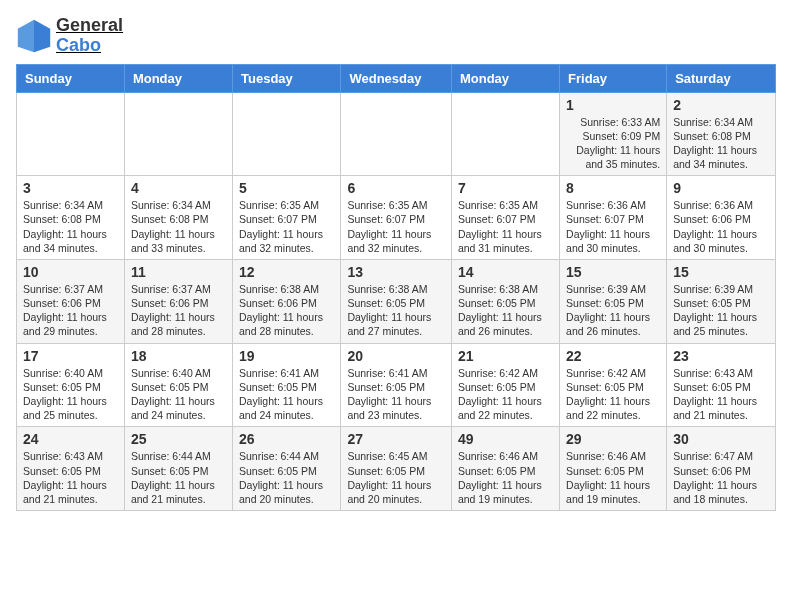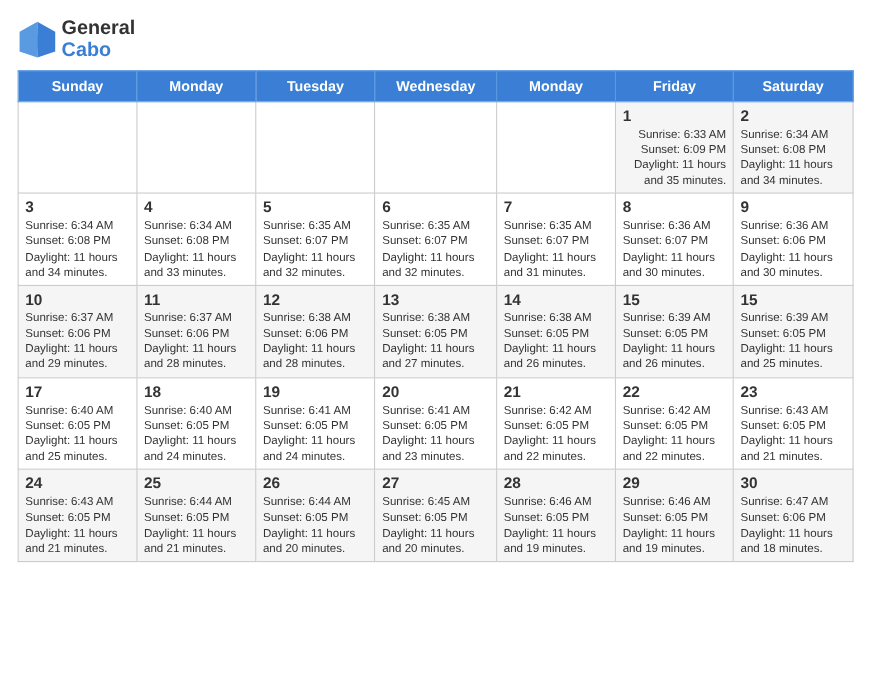--- a/index.html
+++ b/index.html
@@ -8,20 +8,21 @@
       background: #fff;
       width: 792px;
       min-height: 612px;
       padding: 16px;
     }
     .header {
       display: flex;
       justify-content: space-between;
       align-items: flex-start;
       margin-bottom: 8px;
+      text-decoration: underline;
     }
     .logo {
       display: flex;
       align-items: center;
       gap: 4px;
     }
     .logo-text {
       display: flex;
       flex-direction: column;
       line-height: 1.1;
@@ -55,21 +56,21 @@
     .calendar {
       width: 100%;
       border-collapse: collapse;
     }
     .calendar thead tr th {
       background-color: #3a7fd5;
       color: #fff;
       font-size: 13px;
       font-weight: bold;
       padding: 6px 8px;
-      text-align: center;
+      text-align: left;
       border: 1px solid #5a9ae0;
     }
     .calendar tbody tr td {
       border: 1px solid #ccc;
       vertical-align: top;
       padding: 4px 6px;
       width: 113px;
       min-height: 80px;
       font-size: 11px;
       color: #333;
@@ -300,21 +301,21 @@
 Sunset: 6:05 PM
 Daylight: 11 hours and 20 minutes.</div>
         </td>
         <td>
           <span class="day-num">27</span>
           <div class="day-info" style="white-space: pre-line;">Sunrise: 6:45 AM
 Sunset: 6:05 PM
 Daylight: 11 hours and 20 minutes.</div>
         </td>
         <td>
-          <span class="day-num">28</span>
+          <span class="day-num">49</span>
           <div class="day-info" style="white-space: pre-line;">Sunrise: 6:46 AM
 Sunset: 6:05 PM
 Daylight: 11 hours and 19 minutes.</div>
         </td>
         <td>
           <span class="day-num">29</span>
           <div class="day-info" style="white-space: pre-line;">Sunrise: 6:46 AM
 Sunset: 6:05 PM
 Daylight: 11 hours and 19 minutes.</div>
         </td>

